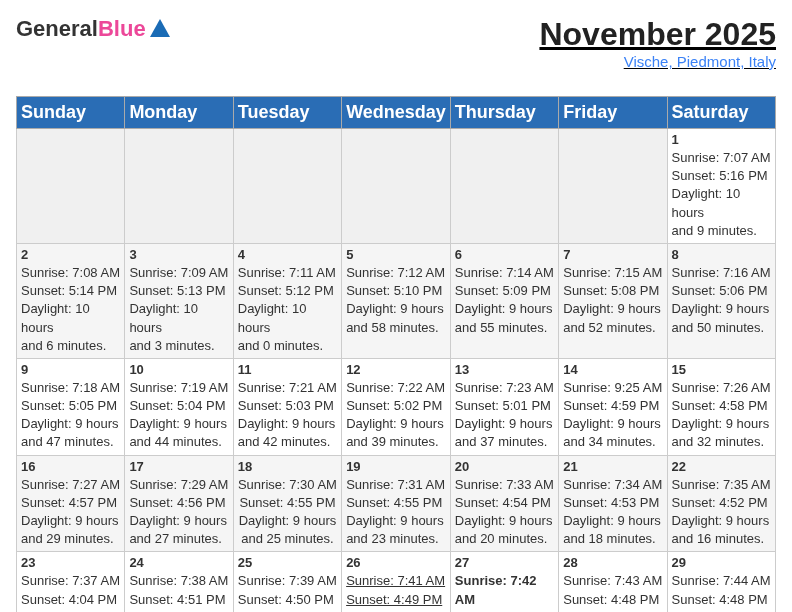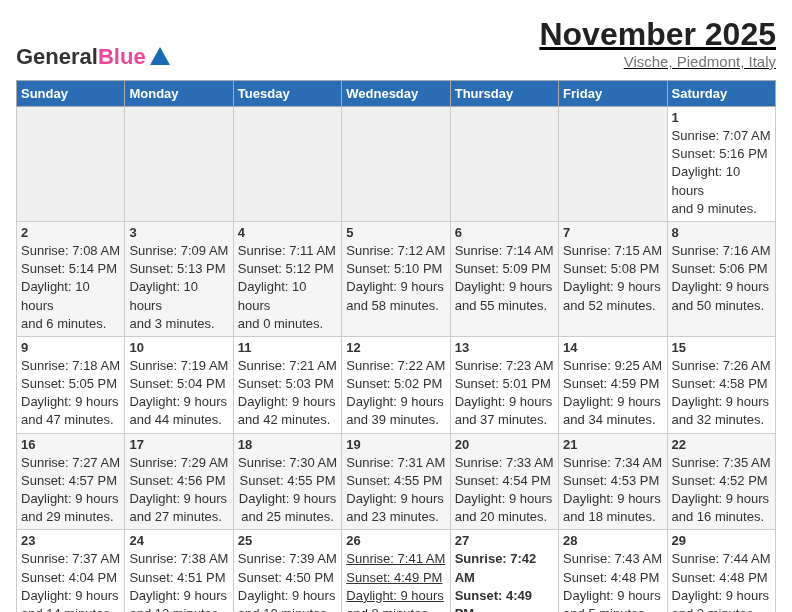--- a/index.html
+++ b/index.html
@@ -6,22 +6,22 @@
     body {
       font-family: Arial, sans-serif;
       background: #fff;
       width: 792px;
       min-height: 612px;
       padding: 16px;
     }
     .header {
       display: flex;
       justify-content: space-between;
-      align-items: flex-end;
-      margin-bottom: 10px;
+      align-items: flex-start;
+      margin-bottom: 26px;
     }
     .logo {
       display: flex;
       flex-direction: column;
       align-items: flex-start;
     }
     .logo-text {
       display: flex;
       align-items: center;
       font-size: 22px;
@@ -39,31 +39,31 @@
       margin-bottom: 2px;
     }
     .title-block { text-align: right; text-decoration: underline; }
     .month-title {
       font-size: 32px;
       font-weight: bold;
       color: #222;
     }
     .subtitle {
       font-size: 15px;
-      color: #737373;
+      color: #3b82f6;
     }
     .calendar {
       width: 100%;
       border-collapse: collapse;
       border: 1px solid #aaa;
     }
     .calendar th {
       background: #2a6db5;
       color: #fff;
-      font-size: 13px;
+      font-size: 18px;
       font-weight: bold;
       padding: 5px 4px;
       border: 1px solid #aaa;
       text-align: left;
     }
     .calendar td {
       vertical-align: top;
       border: 1px solid #ccc;
       padding: 3px 4px;
       width: calc(100%/7);

